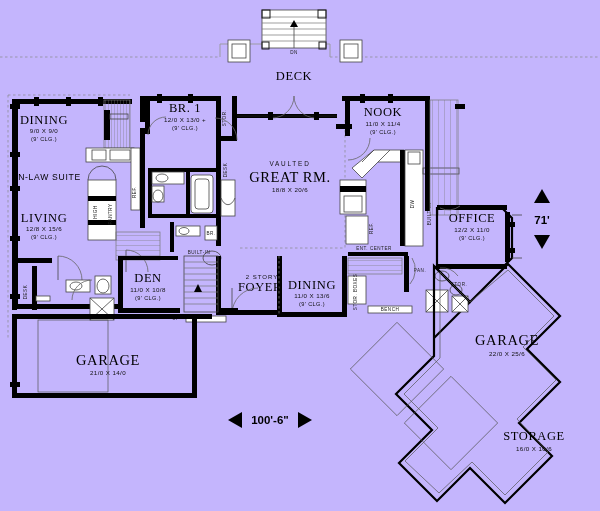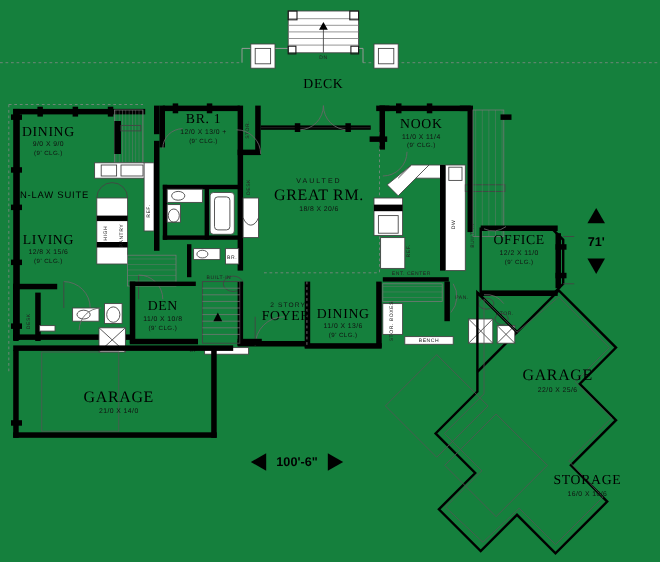--- a/index.html
+++ b/index.html
@@ -7,21 +7,21 @@
     padding: 0;
     background: #ffffff;
   }
   body {
     font-family: "Liberation Sans", sans-serif;
   }
   #plan-root {
     position: relative;
     width: 600px;
     height: 511px;
-    background: #15803d;
+    background: #c4b5fd;
     overflow: hidden;
   }
   #plan-svg {
     position: absolute;
     left: 0;
     top: 0;
     width: 600px;
     height: 511px;
   }
   

